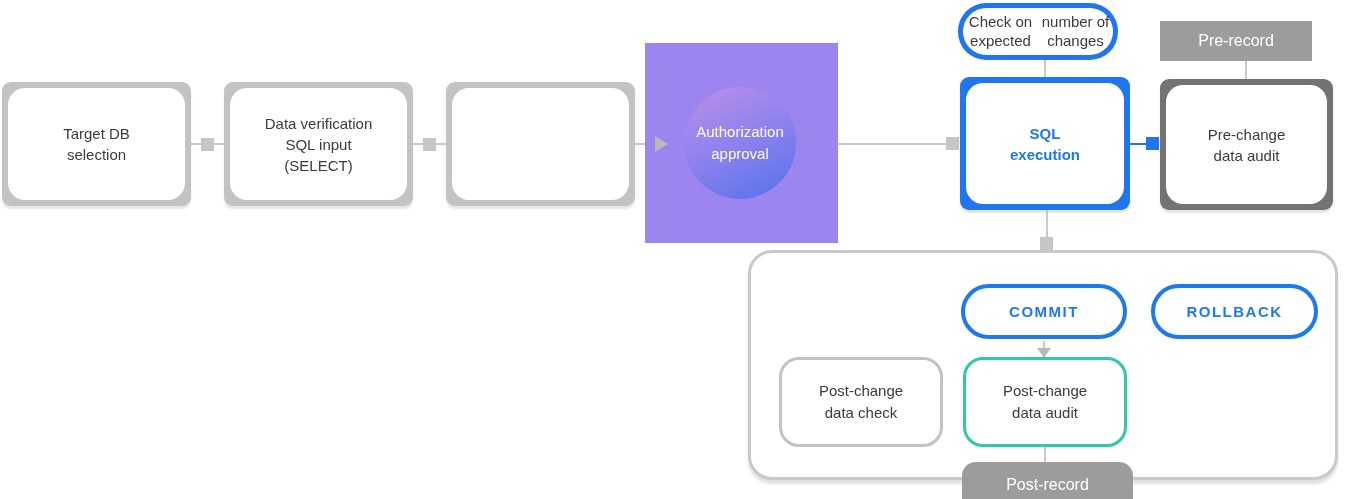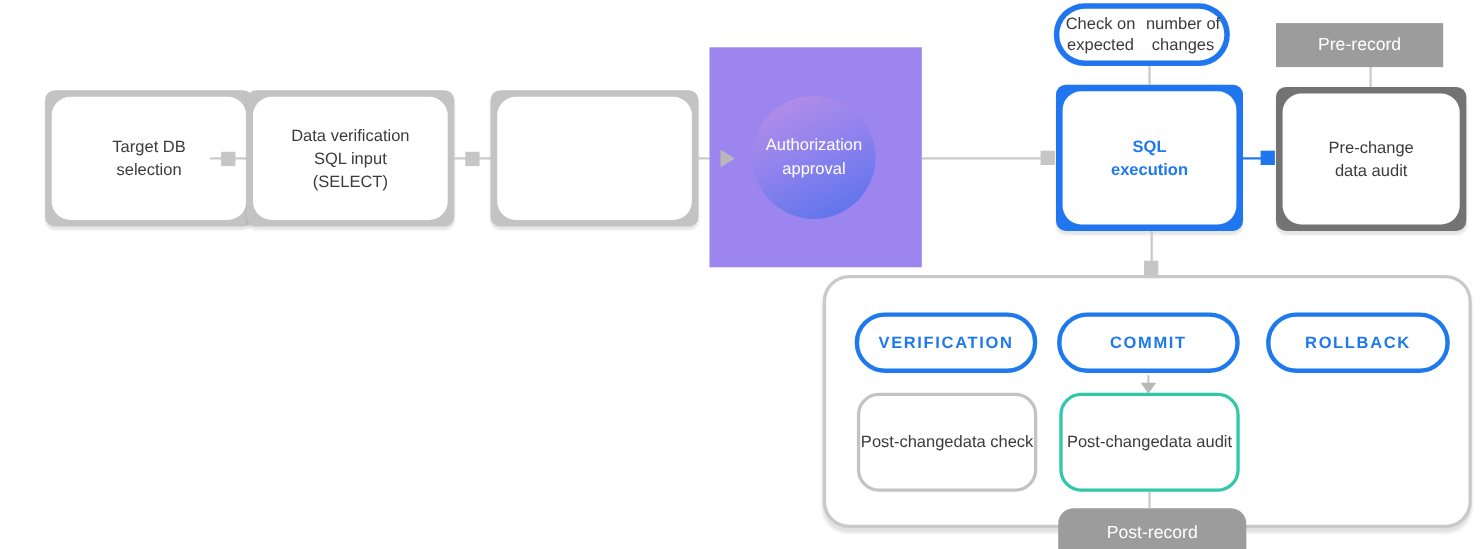--- a/index.html
+++ b/index.html
@@ -48,21 +48,21 @@
   }
   
   .pill{
     position:absolute;background:#fff;border:4px solid #1e79ec;border-radius:30px;
     display:flex;align-items:center;justify-content:center;box-sizing:border-box;
     color:#1e79ec;font-weight:bold;font-size:15px;letter-spacing:1.5px;
   }
   
   .obox{
     position:absolute;background:#fff;border-radius:20px;box-sizing:border-box;
-    display:flex;flex-direction:row;align-items:center;justify-content:center;
+    display:flex;flex-direction:column;align-items:center;justify-content:center;
     font-size:15px;line-height:1.45;color:#3b3b3b;text-align:center;
   }
   .obox.gray{border:3px solid #c3c3c3;}
   .obox.teal{border:3px solid #2fc8a8;}
   
   .hline{position:absolute;height:2px;background:#c9c9c9;}
   .vline{position:absolute;width:2px;background:#c9c9c9;}
   .hline.bluec{background:#2076ee;}
   .sq{position:absolute;width:13px;height:13px;background:#c6c6c6;z-index:4;}
   .sq.bluec{background:#2076ee;}
@@ -73,21 +73,21 @@
   .arr-down{
     position:absolute;width:0;height:0;
     border-top:10px solid #b8b8b8;border-left:7px solid transparent;border-right:7px solid transparent;
   }
 </style>
 </head>
 <body>
 
 <div id="canvas">
 
-  <div class="node gray" style="left:2px;top:82px;width:189px;height:124px;margin-left:39px;">
+  <div class="node gray" style="left:2px;top:82px;width:189px;height:124px;">
     <div class="inner">
       <span class="ln">Target DB</span>
       <span class="ln">selection</span>
     </div>
   </div>
 
   <div class="hline" style="left:191px;top:143px;width:33px;"></div>
   <div class="sq" style="left:201px;top:138px;"></div>
 
   <div class="node gray" style="left:224px;top:82px;width:189px;height:124px;">
@@ -147,23 +147,20 @@
       <span class="ln">Pre-change</span>
       <span class="ln">data audit</span>
     </div>
   </div>
 
   <div class="vline" style="left:1046px;top:210px;height:30px;"></div>
   <div class="sq" style="left:1040px;top:237px;"></div>
 
   <div class="container-box" style="left:748px;top:250px;width:590px;height:230px;"></div>
 
-  <div class="pill" style="left:777px;top:284px;width:166px;height:55px;">
-    <span>VERIFICATION</span>
-  </div>
   <div class="pill" style="left:961px;top:284px;width:166px;height:55px;">
     <span>COMMIT</span>
   </div>
   <div class="pill" style="left:1151px;top:284px;width:167px;height:55px;">
     <span>ROLLBACK</span>
   </div>
 
   <div class="vline" style="left:1043px;top:341px;height:9px;"></div>
   <div class="arr-down" style="left:1037px;top:348px;"></div>
 

